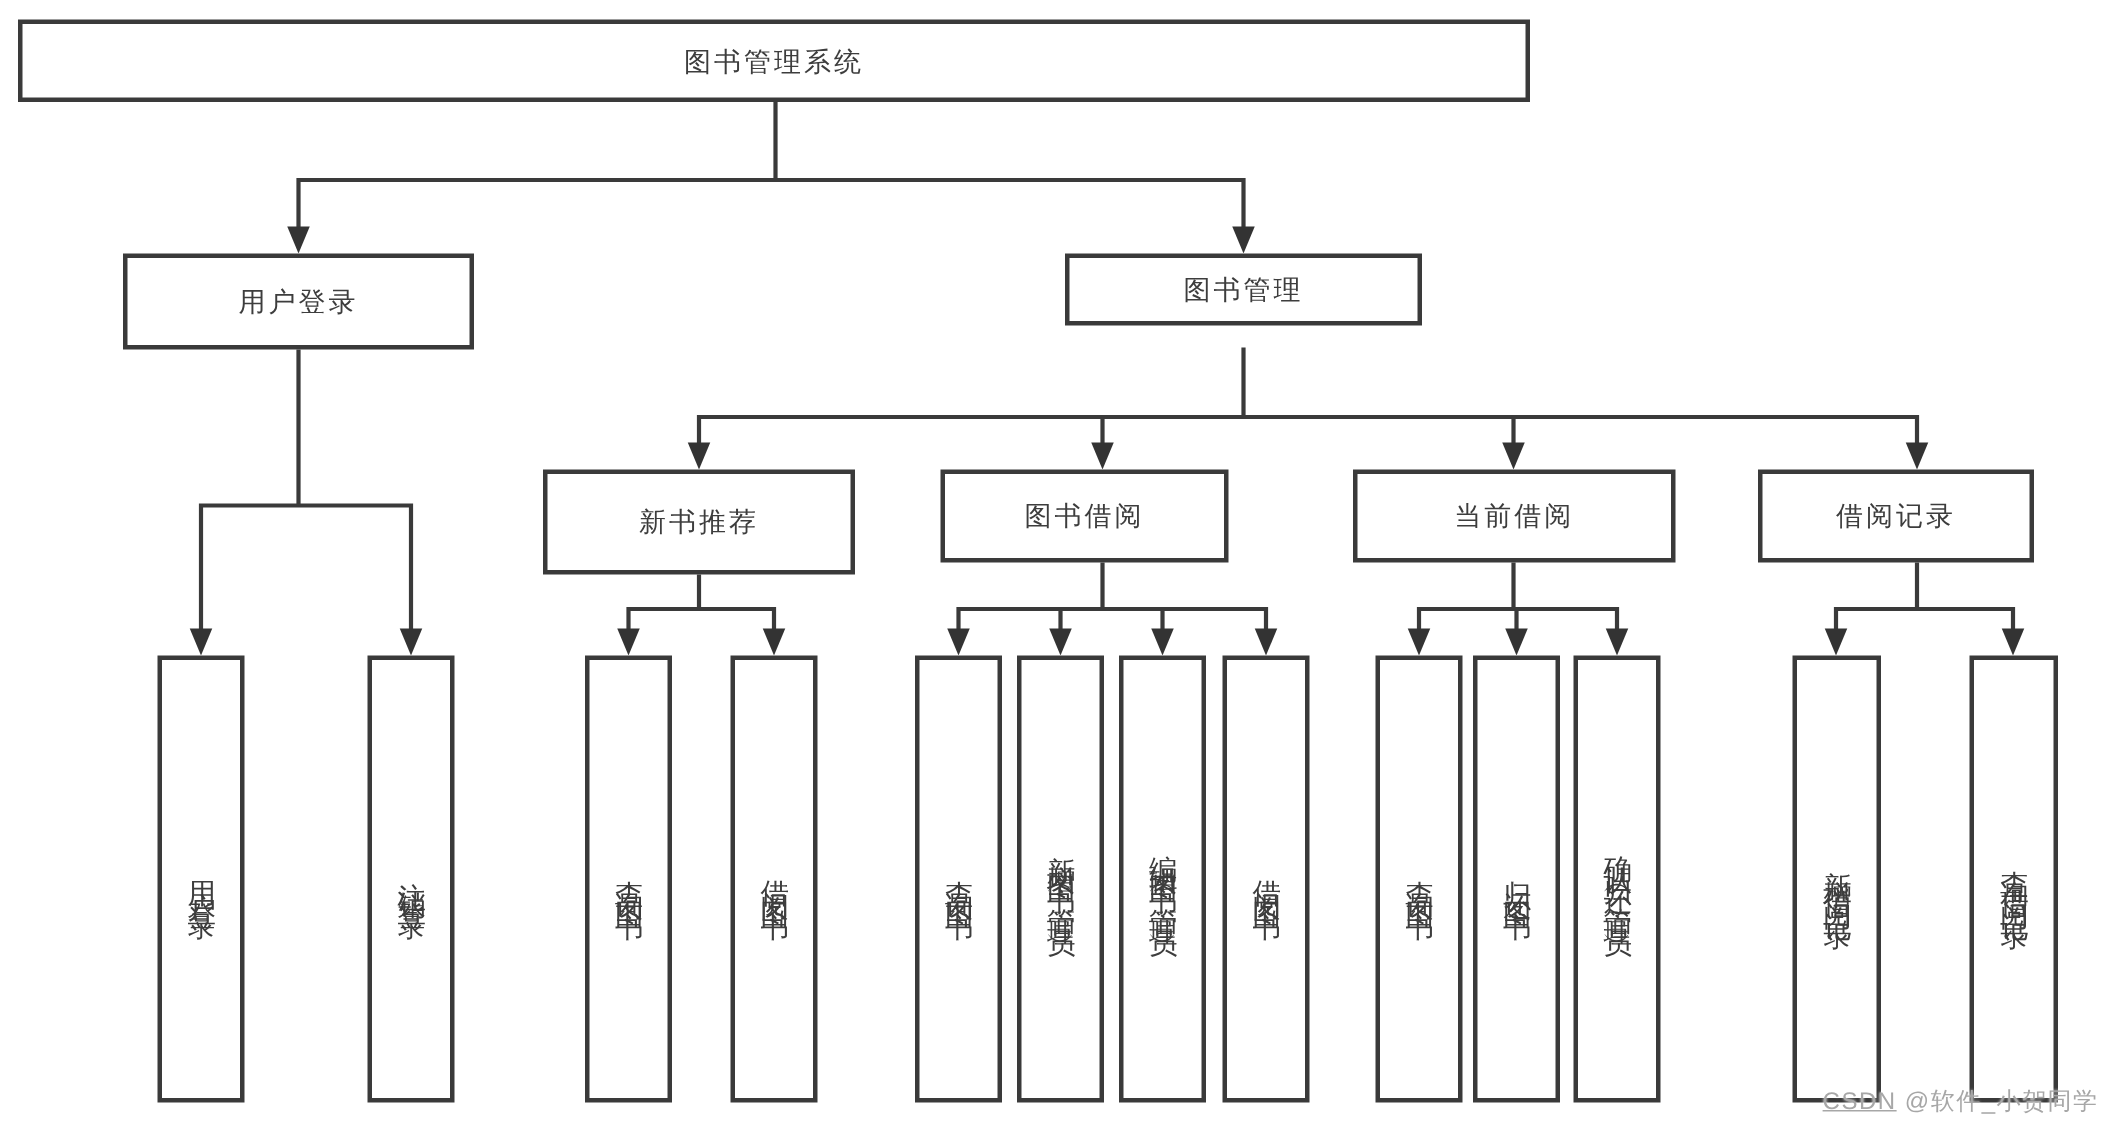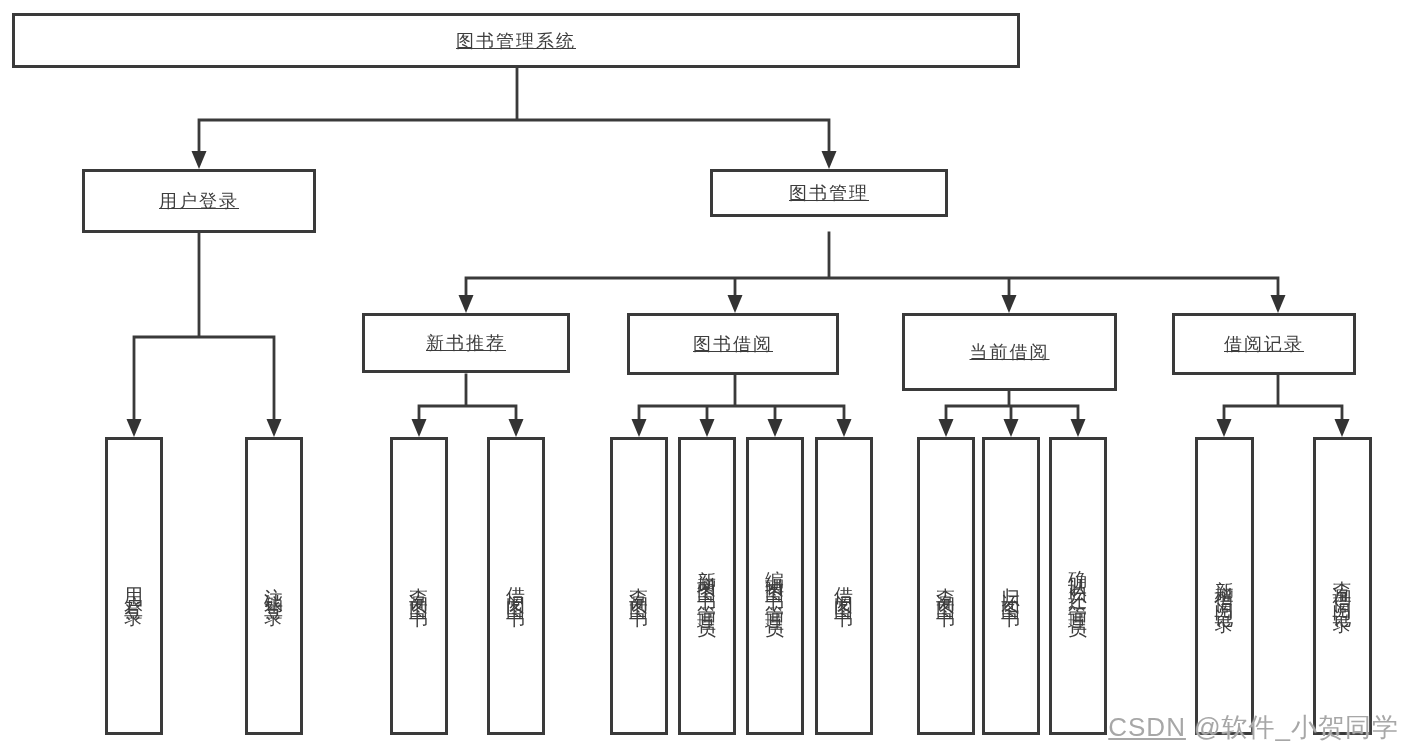--- a/index.html
+++ b/index.html
@@ -22,33 +22,32 @@
     background: #ffffff;
     display: flex;
     align-items: center;
     justify-content: center;
     color: #3d3d3d;
   }
   .h-node .lbl {
     font-size: 18px;
     letter-spacing: 2px;
     white-space: nowrap;
-    text-decoration: underline;
   }
   .v-node .lbl {
     writing-mode: vertical-rl;
     text-orientation: mixed;
     font-size: 19px;
     letter-spacing: 7px;
     line-height: 1;
   }
   .watermark {
     position: absolute;
     right: 6px; bottom: 2px;
-    font-size: 26px;
+    font-size: 16px;
     color: #a7a7a7;
     letter-spacing: 1px;
     white-space: nowrap;
     text-shadow: 0 0 2px #ffffff;
   }
   .watermark .wm-prefix { text-decoration: underline; }
 </style>
 </head>
 <body>
 
@@ -89,27 +88,27 @@
   <span class="lbl">图书管理系统</span>
 </div>
 
 <div class="node h-node" style="left:82px; top:169px; width:234px; height:64px">
   <span class="lbl">用户登录</span>
 </div>
 <div class="node h-node" style="left:710px; top:169px; width:238px; height:48px">
   <span class="lbl">图书管理</span>
 </div>
 
-<div class="node h-node" style="left:362px; top:313px; width:208px; height:60px">
+<div class="node h-node" style="left:362px; top:313px; width:208px; height:70px">
   <span class="lbl">新书推荐</span>
 </div>
-<div class="node h-node" style="left:627px; top:313px; width:212px; height:62px">
+<div class="node h-node" style="left:627px; top:313px; width:192px; height:62px">
   <span class="lbl">图书借阅</span>
 </div>
-<div class="node h-node" style="left:902px; top:313px; width:215px; height:78px">
+<div class="node h-node" style="left:902px; top:313px; width:215px; height:62px">
   <span class="lbl">当前借阅</span>
 </div>
 <div class="node h-node" style="left:1172px; top:313px; width:184px; height:62px">
   <span class="lbl">借阅记录</span>
 </div>
 
 <div class="node v-node" style="left:105px; top:437px; width:58px; height:298px">
   <span class="lbl">用户登录</span>
 </div>
 <div class="node v-node" style="left:245px; top:437px; width:58px; height:298px">

